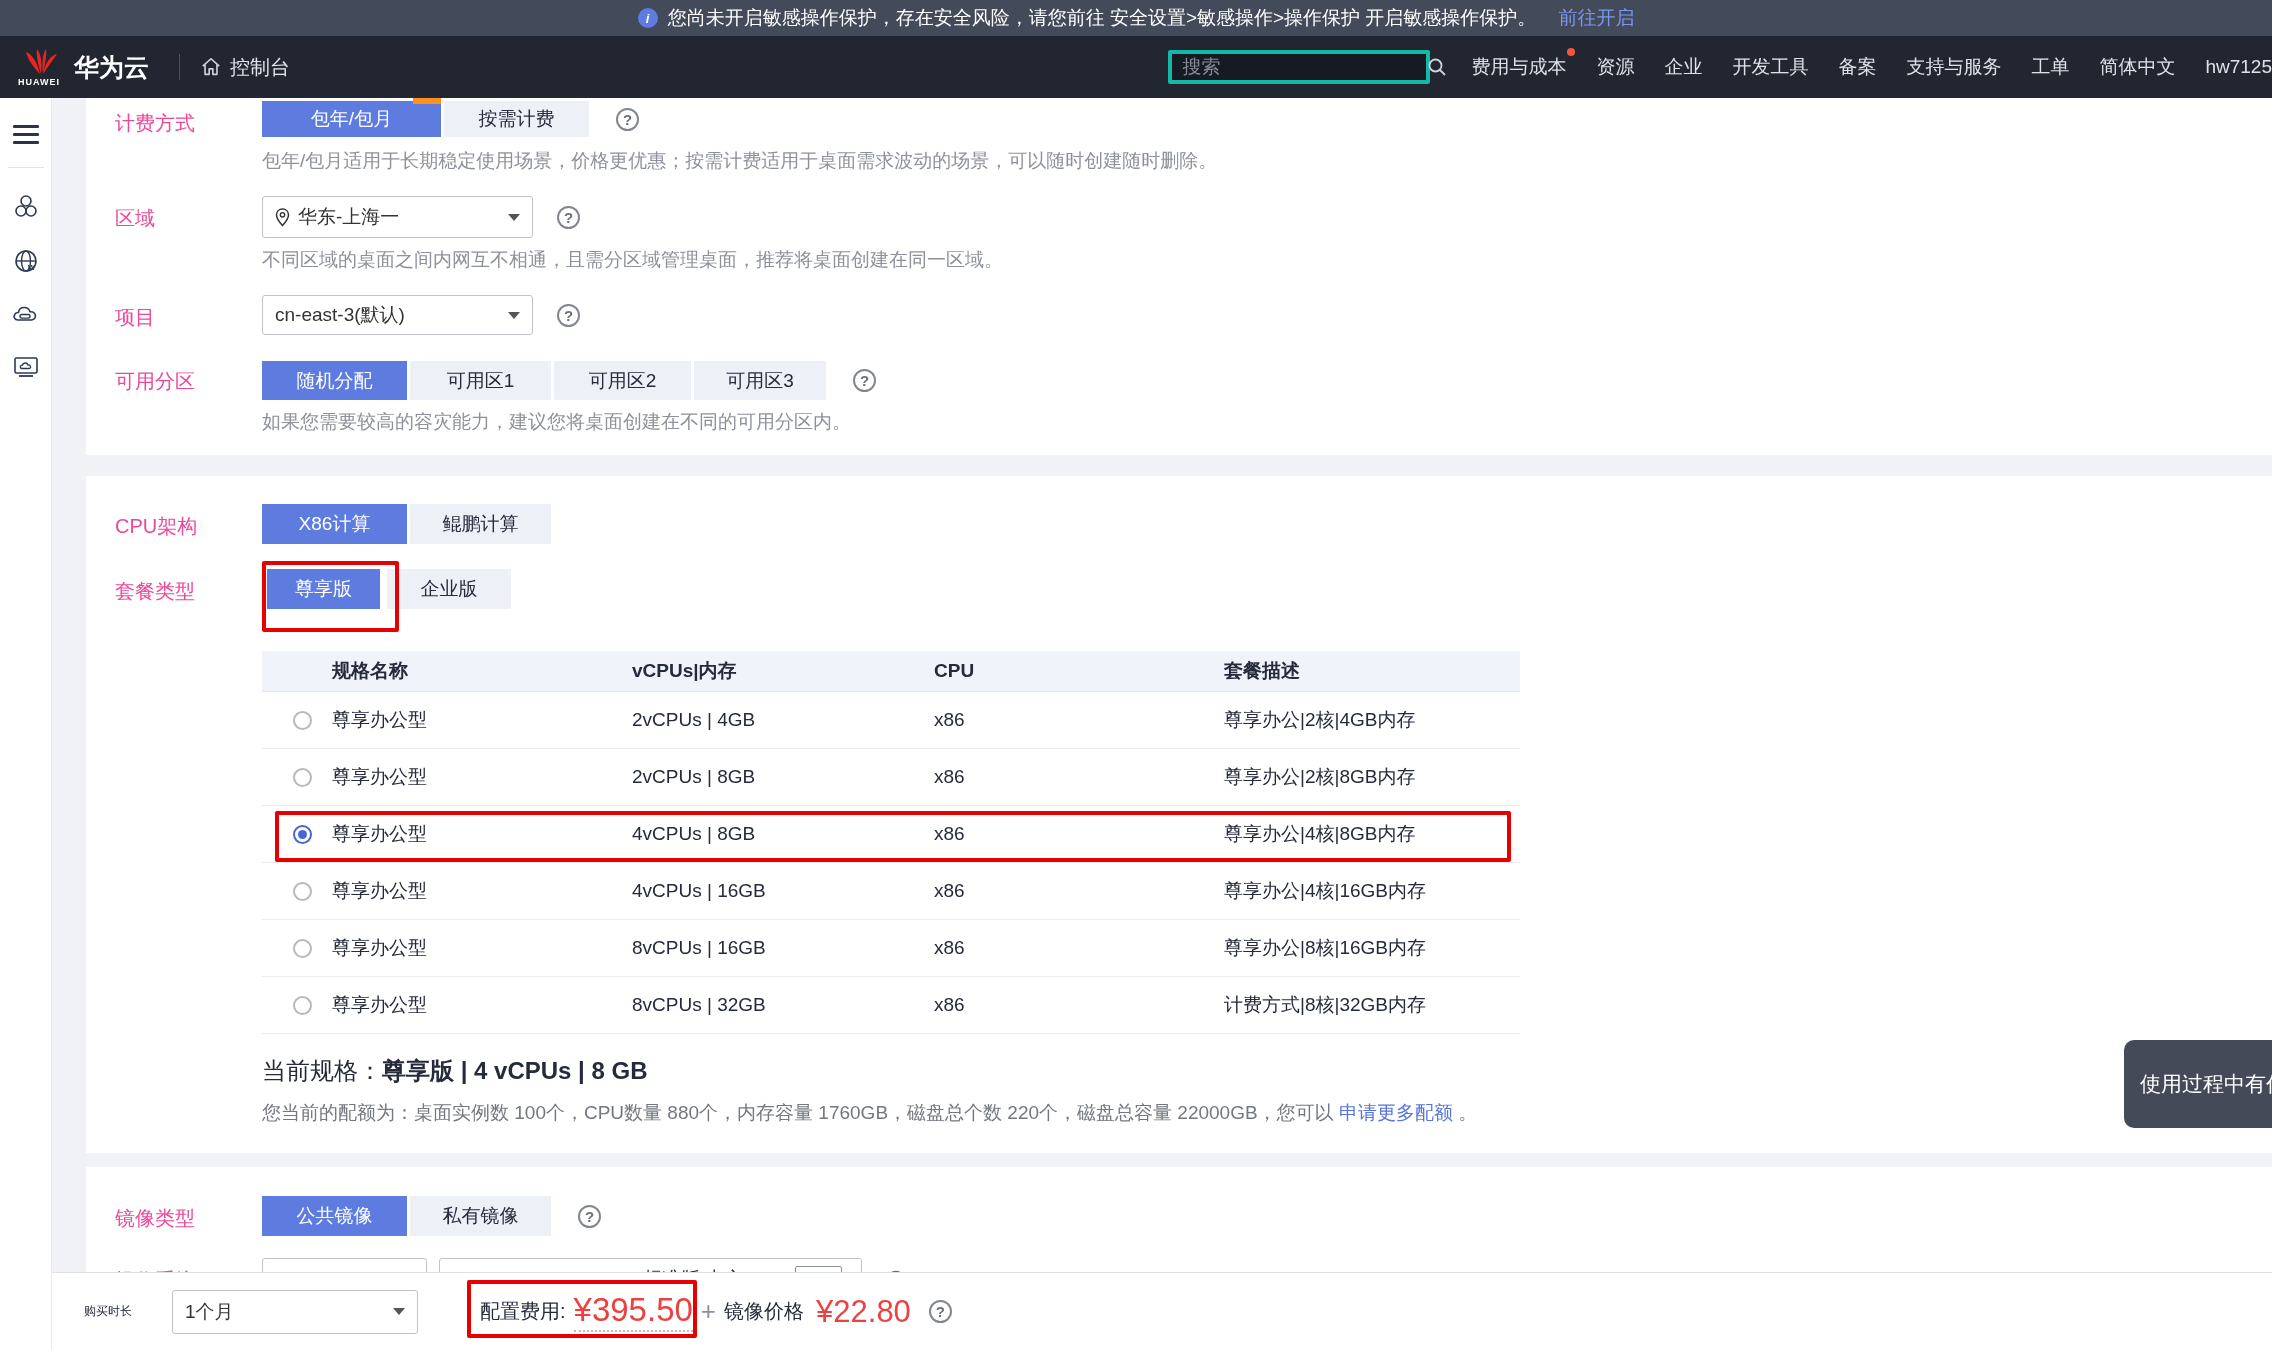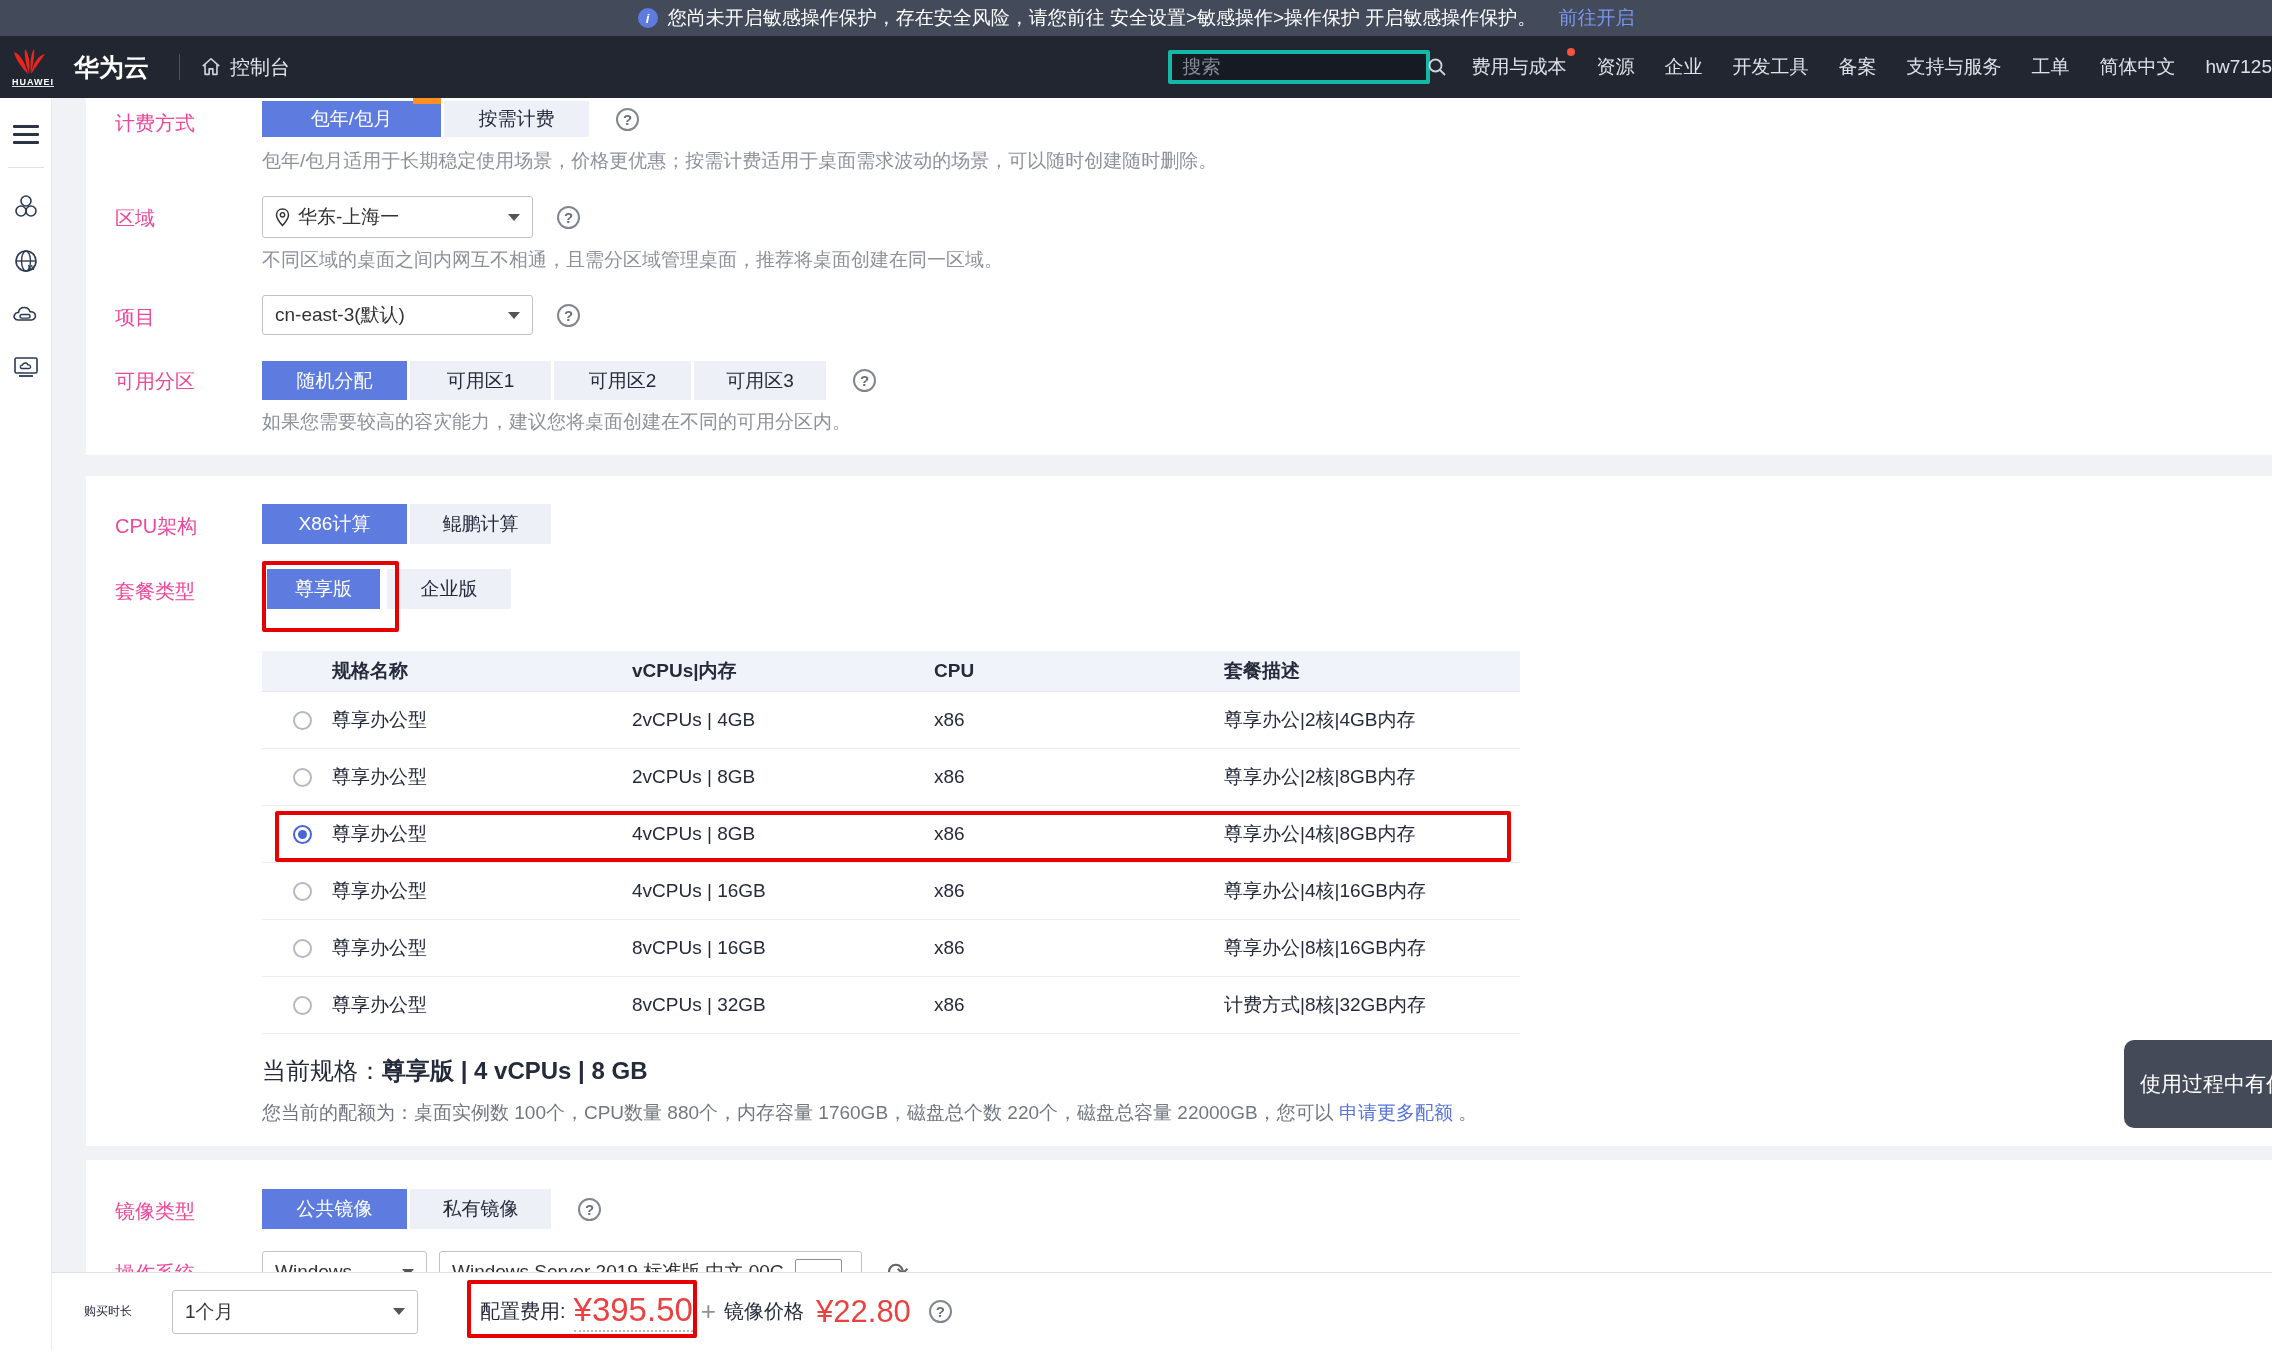--- a/index.html
+++ b/index.html
@@ -21,21 +21,21 @@
     color:#fff; font-size:13px; font-weight:bold; font-style:italic;
     display:flex; align-items:center; justify-content:center; margin-right:10px;
   }
   .banner-link { color:#7a96f0; margin-left:22px; cursor:pointer; }
   
   .header {
     position:absolute; top:36px; left:0; right:0; height:62px;
     background:#212631; z-index:40; display:flex; align-items:center;
     color:#dfe1e6;
   }
-  .logo { margin-left:12px; width:48px; display:flex; flex-direction:column; align-items:flex-start;text-decoration:underline; }
+  .logo { margin-left:12px; width:48px; display:flex; flex-direction:column; align-items:flex-end; }
   .logo-sub { font-size:9px; font-weight:bold; color:#fff; letter-spacing:1px; margin-top:1px; }
   .brand { font-size:25px; font-weight:600; color:#fff; margin-left:14px; white-space:nowrap; }
   .hdr-divider { width:1px; height:26px; background:#4a5160; margin-left:30px; }
   .console-wrap { display:flex; align-items:center; margin-left:20px; }
   .console-label { font-size:20px; color:#e2e5ea; margin-left:8px; }
   .spacer { flex:1; }
   .search {
     width:262px; height:34px; background:#161a23; border:4px solid #14b8a6;
     border-radius:2px; display:flex; align-items:center; padding:0 10px; margin-right:26px;
   }
@@ -55,21 +55,21 @@
   }
   .burger { margin-top:22px; cursor:pointer; }
   .burger span { display:block; width:26px; height:3px; background:#2b3344; margin:5px 0; border-radius:1px; }
   .side-div { width:36px; height:1px; background:#e2e2e6; margin:18px 0 12px; }
   .side-icon { margin:14px 0; cursor:pointer; }
   .side-icon svg { display:block; }
   
   .main { position:absolute; left:52px; top:98px; right:0; bottom:0; background:#f0f2f5; overflow:hidden; }
   .card { background:#fff; margin-left:34px; }
   .card1 { padding:3px 0 24px 29px; }
-  .card2 { margin-top:21px; padding:28px 0 20px 29px; }
+  .card2 { margin-top:21px; padding:28px 0 27px 29px; }
   .card3 { margin-top:14px; padding:29px 0 160px 29px; }
   .f-row { display:flex; align-items:flex-start; }
   .f-label { width:147px; flex-shrink:0; padding-top:9px; font-size:20px; color:#ec4899; }
   .f-label.sm { padding-top:7px; }
   .tog {
     height:40px; display:inline-flex; align-items:center; justify-content:center;
     background:#eef0f8; color:#252b3a; font-size:19px; margin-right:3px;
     cursor:pointer; position:relative; flex-shrink:0;
   }
   .tog.sel { background:#5e7ce0; color:#fff; }

